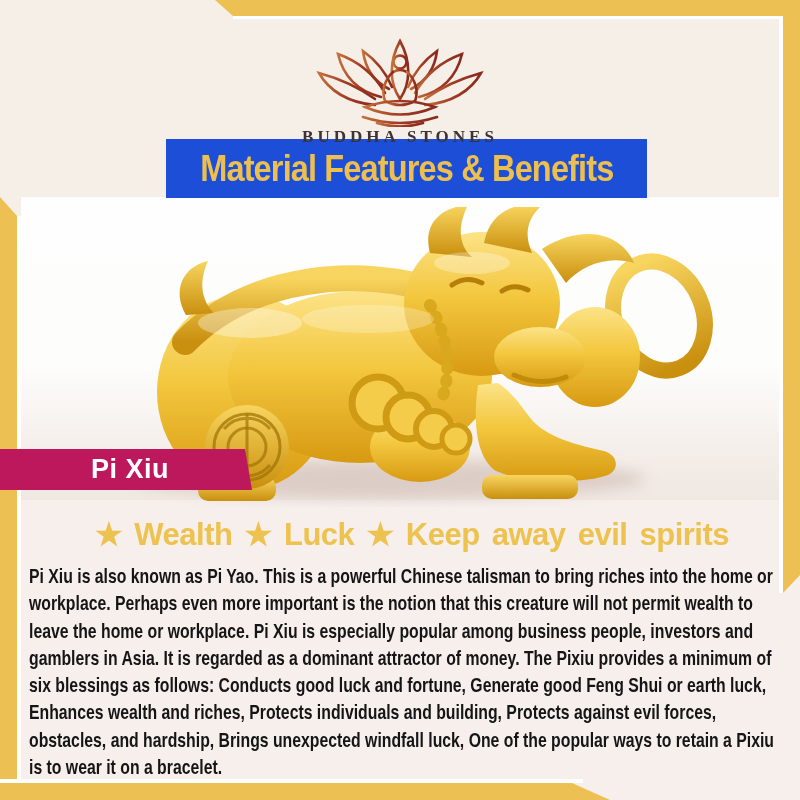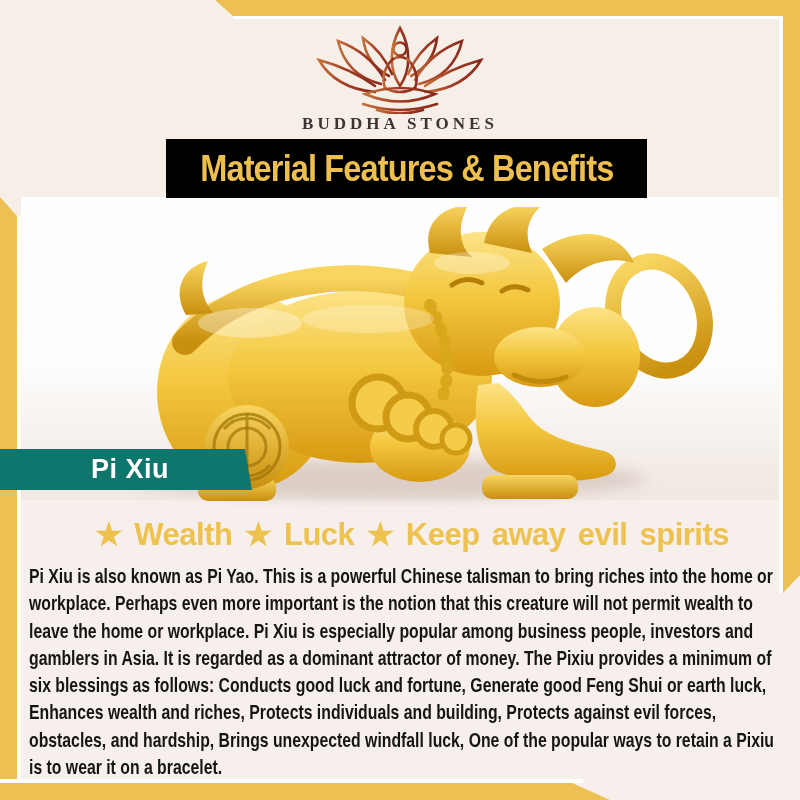--- a/index.html
+++ b/index.html
@@ -15,35 +15,35 @@
   .right-bar{position:absolute;left:783px;top:0;width:17px;height:593px;background:#ecc052;
     clip-path:polygon(0 0,100% 0,100% 575px,0 100%);z-index:6;}
   .right-bar-line{position:absolute;left:779px;top:16px;width:4px;height:577px;background:#ffffff;z-index:6;}
   .left-bar{position:absolute;left:0;top:197px;width:17px;height:603px;background:#ecc052;
     clip-path:polygon(0 0,100% 19px,100% 100%,0 100%);z-index:6;}
   .left-bar-line{position:absolute;left:17px;top:216px;width:4px;height:567px;background:#ffffff;z-index:6;}
   .bottom-band-line{position:absolute;left:0;top:779px;width:583px;height:4px;background:#ffffff;z-index:6;}
   .bottom-band{position:absolute;left:0;top:783px;width:620px;height:17px;background:#ecc052;
     clip-path:polygon(0 0,572px 0,610px 100%,0 100%);z-index:7;}
   
-  .logo-block{position:absolute;left:0;top:0;width:800px;height:150px;z-index:3;}
+  .logo-block{position:absolute;left:0;top:13px;width:800px;height:150px;z-index:3;}
   .lotus-svg{position:absolute;left:305px;top:22px;width:190px;height:92px;}
   .brand-name{position:absolute;left:0;top:114px;width:800px;text-align:center;
     font-family:"Liberation Serif", serif;font-size:17px;letter-spacing:4px;color:#3c3332;font-weight:600;}
   
-  .header-strip{position:absolute;left:166px;top:139px;width:481px;height:59px;background:#000000;
+  .header-strip{position:absolute;left:166px;top:139px;width:481px;height:59px;background:#1d4ed8;
     display:flex;align-items:center;justify-content:center;z-index:2;}
   .header-title{font-size:37px;font-weight:700;color:#ecbf4f;letter-spacing:-1px;
     transform:scaleX(0.88);white-space:nowrap;}
   
   .photo-area{position:absolute;left:21px;top:197px;width:758px;height:303px;z-index:1;
     background:linear-gradient(180deg,#fefefe 0%,#fdfdfc 55%,#f2eae5 92%,#f0e8e3 100%);}
   .pendant-svg{position:absolute;left:100px;top:207px;width:620px;height:300px;z-index:2;}
   
-  .pixiu-banner{position:absolute;left:0;top:449px;width:260px;height:41px;background:#0f766e;
+  .pixiu-banner{position:absolute;left:0;top:449px;width:260px;height:41px;background:#be185d;
     clip-path:polygon(0 0,245px 0,252px 100%,0 100%);z-index:8;
     display:flex;align-items:center;justify-content:center;}
   .pixiu-label{width:245px;text-align:center;font-size:27px;font-weight:700;color:#ffffff;letter-spacing:0.5px;}
   
   .lower-bg{position:absolute;left:0;top:500px;width:800px;height:300px;background:#f6efeb;z-index:0;}
   .benefits-line{position:absolute;left:12px;top:516px;width:800px;text-align:center;
     font-size:31px;font-weight:700;color:#edc24f;letter-spacing:-0.5px;word-spacing:4px;z-index:4;}
   .description-wrap{position:absolute;left:29px;top:562px;width:752px;height:222px;z-index:4;}
   .description{width:1000px;transform:scaleX(0.752);transform-origin:0 0;
     font-size:21px;line-height:27.3px;font-weight:700;color:#151515;}

